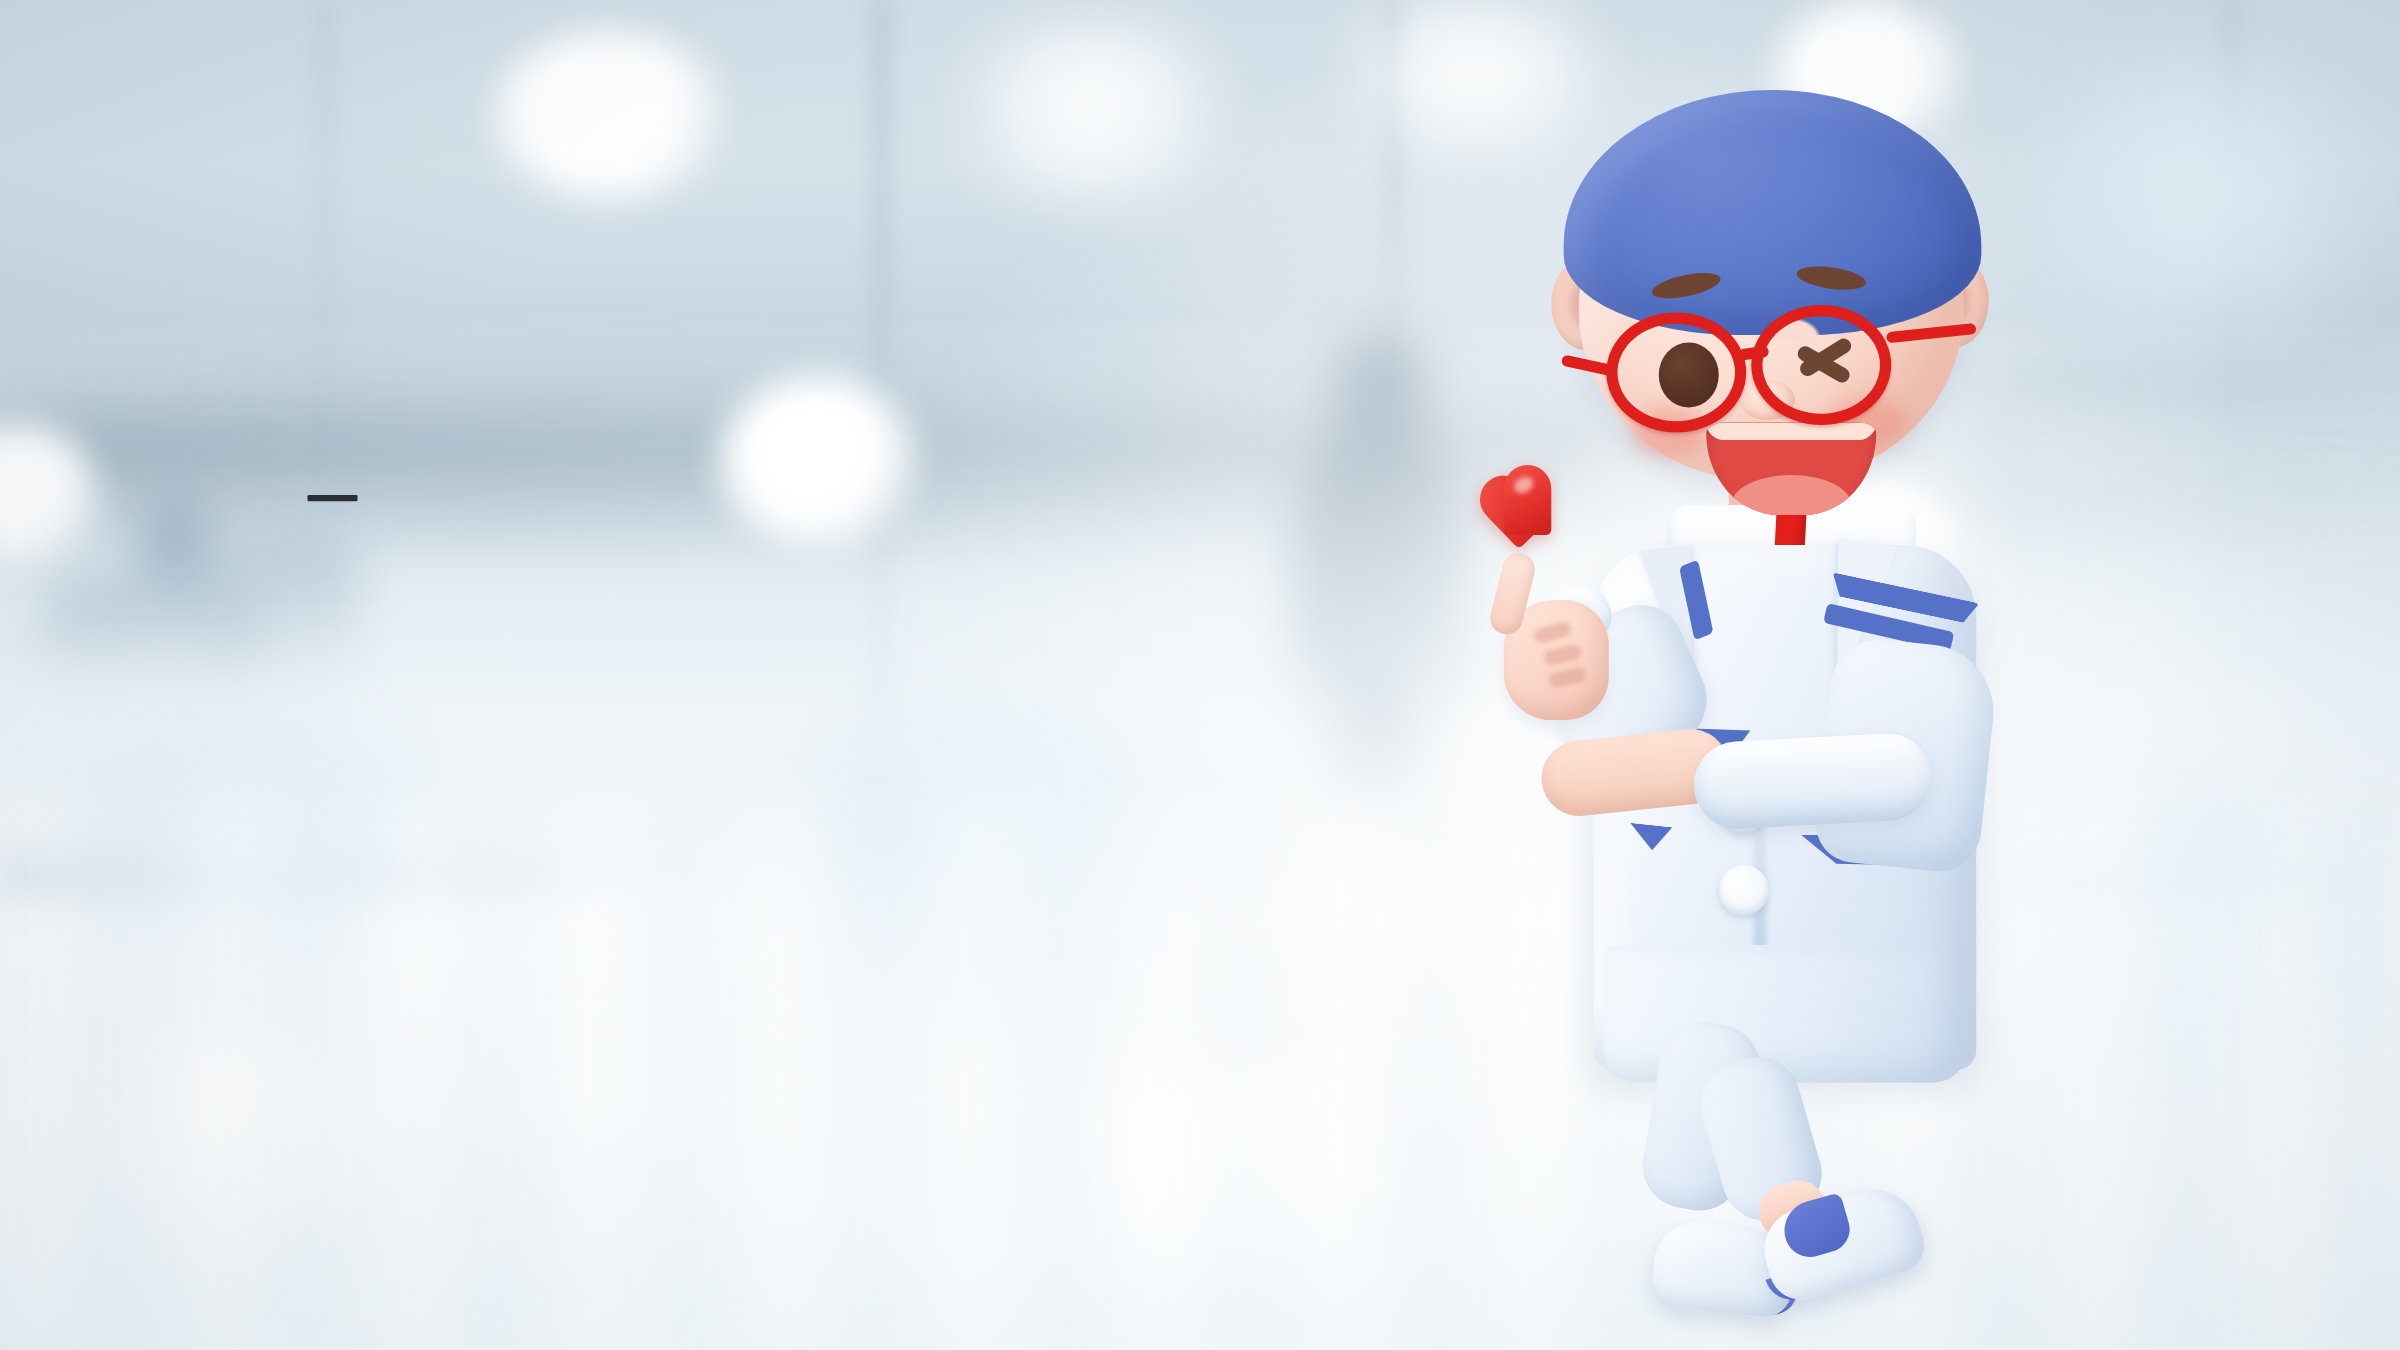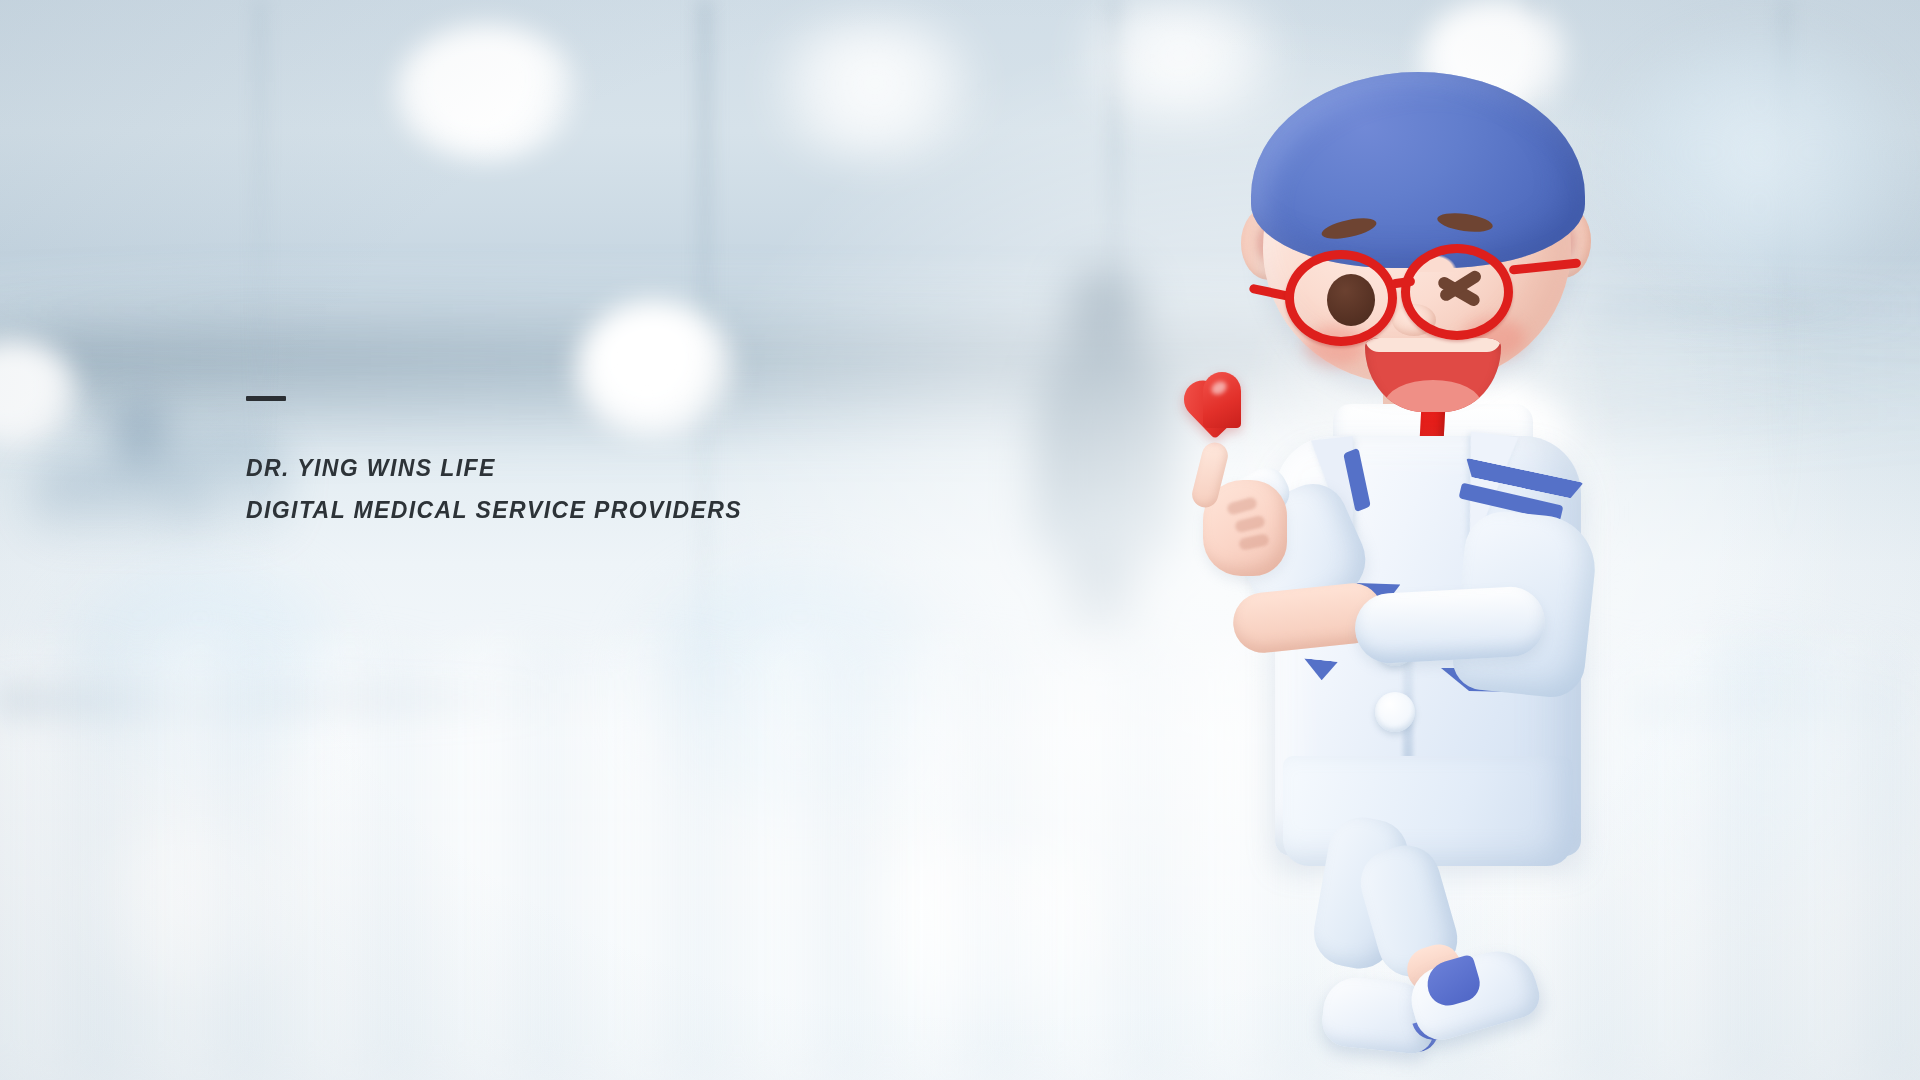--- a/index.html
+++ b/index.html
@@ -549,24 +549,20 @@
     <div class="floor-streaks"></div>
     <div class="wash"></div>
     <div class="vignette"></div>
   </div>
 
   <div class="copy">
 
 
     <div class="rule"></div>
 
-    <div class="eng">
-      <div>DR. YING WINS LIFE</div>
-      <div>DIGITAL MEDICAL SERVICE PROVIDERS</div>
-    </div>
   </div>
 
   <div class="character">
 
     <div class="char-glow"></div>
 
     <div class="body">
       <div class="neck"></div>
       <div class="collar-shirt"></div>
       <div class="tie"></div>

